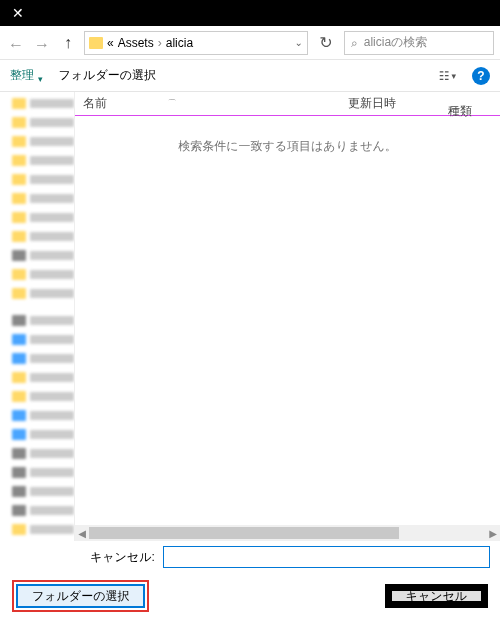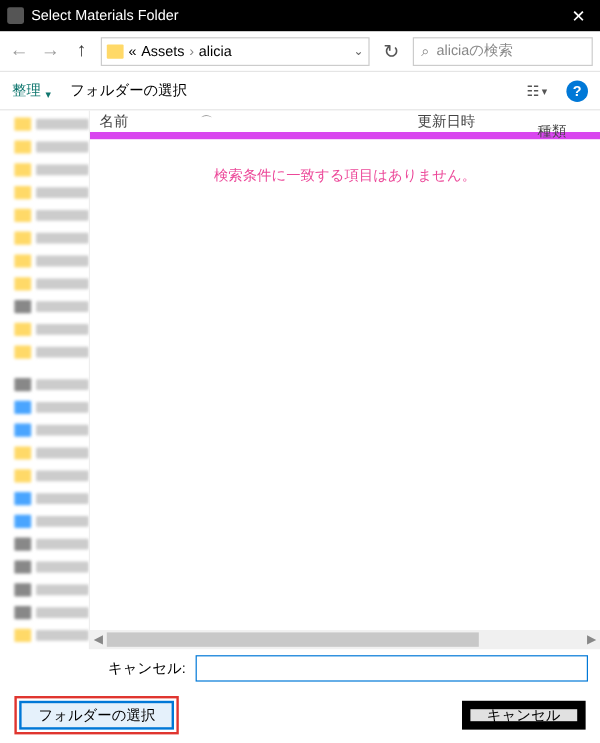--- a/index.html
+++ b/index.html
@@ -26,44 +26,40 @@
 .toolbar .help { width: 18px; height: 18px; background: #0078d7; color: #fff; border-radius: 50%; display: flex; align-items: center; justify-content: center; font-size: 12px; font-weight: bold; }
 .main { flex: 1; display: flex; min-height: 0; }
 .tree { width: 75px; overflow: hidden; border-right: 1px solid #eee; padding-top: 2px; }
 .tree-item { height: 18px; margin-bottom: 1px; display: flex; align-items: center; padding-left: 12px; gap: 4px; }
 .tree-item .ticon { width: 14px; height: 11px; background: #ffd968; border-radius: 1px; filter: blur(1.5px); }
 .tree-item .ticon.blue { background: #4aa5ff; }
 .tree-item .ticon.dark { background: #888; }
 .tree-item .tlbl { flex: 1; height: 9px; background: #ccc; filter: blur(1.5px); border-radius: 1px; }
 .tree-gap { height: 8px; }
 .content { flex: 1; display: flex; flex-direction: column; }
-.colhead { height: 24px; display: flex; align-items: center; font-size: 12px; color: #444; border-bottom: 6px solid #d946ef; }
+.colhead { height: 24px; display: flex; align-items: center; font-size: 12px; color: #444; border-bottom: 1px solid #d946ef; }
 .colhead .col { padding: 0 8px; }
 .colhead .col.name { flex: 1; display: flex; align-items: center; gap: 60px; }
 .colhead .sort { color: #888; font-size: 10px; }
-.empty { flex: 1; font-size: 12px; color: #ec4899; text-align: center; padding-top: 22px; }
+.empty { flex: 1; font-size: 12px; color: #737373; text-align: center; padding-top: 22px; }
 .hscroll { height: 16px; display: flex; align-items: center; background: #f0f0f0; }
 .hscroll .arrow { width: 14px; text-align: center; color: #888; font-size: 10px; }
 .hscroll .track { flex: 1; height: 12px; background: #f0f0f0; position: relative; }
 .hscroll .thumb { position: absolute; left: 0; top: 0; height: 100%; width: 78%; background: #c8c8c8; }
 .folderrow { height: 32px; display: flex; align-items: center; padding: 0 10px 0 90px; gap: 8px; font-size: 12px; }
 .folderrow input { flex: 1; height: 22px; border: 1px solid #0078d7; outline: none; padding: 0 4px; font-size: 12px; }
 .buttons { height: 46px; display: flex; align-items: center; justify-content: space-between; padding: 0 12px; gap: 6px; }
 .btn { height: 24px; padding: 0 14px; font-size: 12px; border: 7px solid #000000; background: #e1e1e1; cursor: pointer; display: flex; align-items: center; }
 .btn.primary { border: 2px solid #0078d7; background: #e5f1fb; }
 .highlight-box { border: 2px solid #e0352f; padding: 2px; }
 </style>
 </head>
 <body>
 
 <div class="titlebar">
-  <div class="titlebar-left">
-    <span class="titlebar-icon"></span>
-    <span>Select Materials Folder</span>
-  </div>
   <span class="close-icon">✕</span>
 </div>
 
 <div class="navrow">
   <span class="nav-btn">←</span>
   <span class="nav-btn">→</span>
   <span class="nav-btn up-btn">↑</span>
   <div class="pathbox">
     <span class="folder-icon"></span>
     <span class="crumb">«</span>

